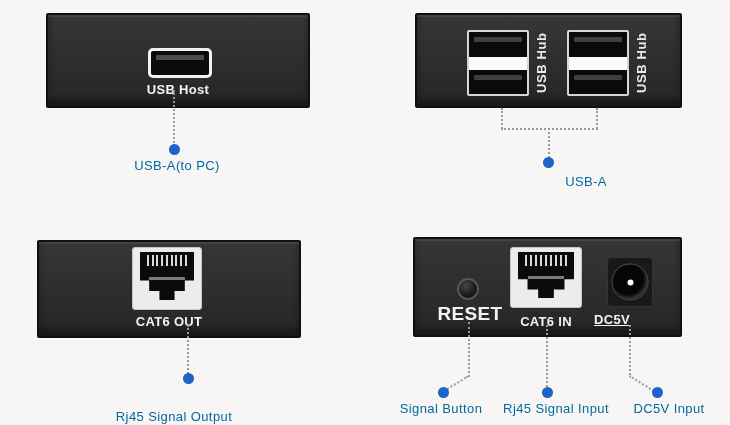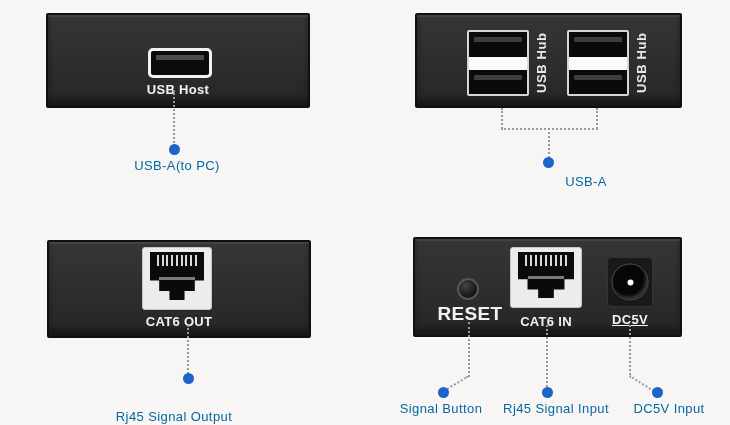--- a/index.html
+++ b/index.html
@@ -129,21 +129,21 @@
         <div class="stack-tongue"></div>
       </div>
       <div class="stack-band"></div>
       <div class="stack-port">
         <div class="stack-tongue"></div>
       </div>
     </div>
     <div class="vlabel" style="left:215px; top:15px; height:66px;">USB Hub</div>
   </div>
 
-  <div class="panel" style="left:47px; top:240px; width:264px; height:98px;padding-left:12px;">
+  <div class="panel" style="left:37px; top:240px; width:264px; height:98px;padding-left:12px;">
     <div class="rj45" style="left:93px; top:5px; width:70px; height:63px;">
       <div class="rj45-cavity">
         <div class="rj45-pins">
           <div class="rj45-pin"></div>
             <div class="rj45-pin"></div>
             <div class="rj45-pin"></div>
           <div class="rj45-pin"></div>
             <div class="rj45-pin"></div>
             <div class="rj45-pin"></div>
           <div class="rj45-pin"></div>
@@ -176,21 +176,21 @@
         <div class="rj45-divider"></div>
       </div>
     </div>
     <div class="panel-label" style="left:95px; right:auto; width:72px; top:75px;text-align:center;">CAT6 IN</div>
 
     <div class="dc-jack" style="left:192px; top:18px;">
       <div class="dc-barrel">
         <div class="dc-pin"></div>
       </div>
     </div>
-    <div class="panel-label" style="left:184px; right:auto; width:62px; top:73px;text-decoration:underline;">DC5V</div>
+    <div class="panel-label" style="left:166px; right:auto; width:62px; top:73px;text-decoration:underline;">DC5V</div>
   </div>
 
   <div class="dotline-v" style="left:173px; top:90px; height:56px;"></div>
   <div class="callout-dot" style="left:169px; top:144px;"></div>
   <div class="callout-label" style="left:177px; top:158px;">USB-A(to PC)</div>
 
   <div class="dotline-v" style="left:501px; top:108px; height:21px;"></div>
   <div class="dotline-v" style="left:596px; top:108px; height:21px;"></div>
   <div class="dotline-h" style="left:501px; top:128px; width:97px;"></div>
   <div class="dotline-v" style="left:548px; top:128px; height:30px;"></div>

